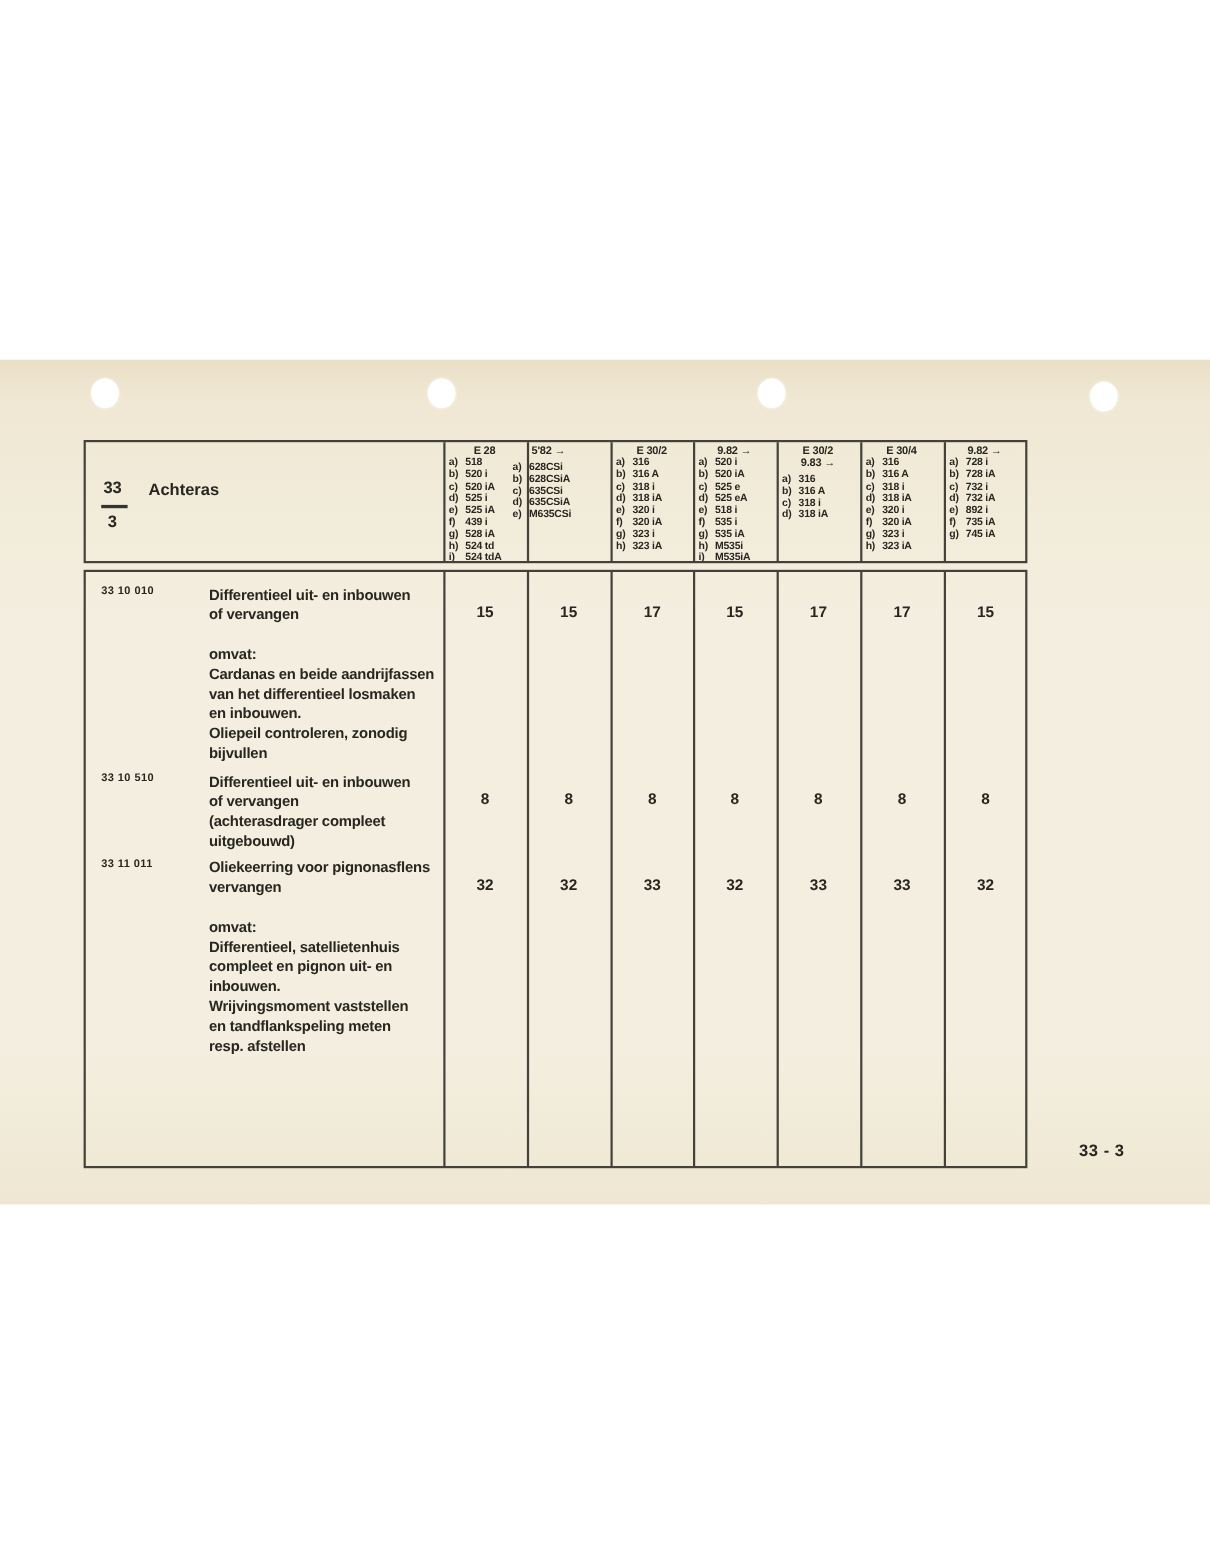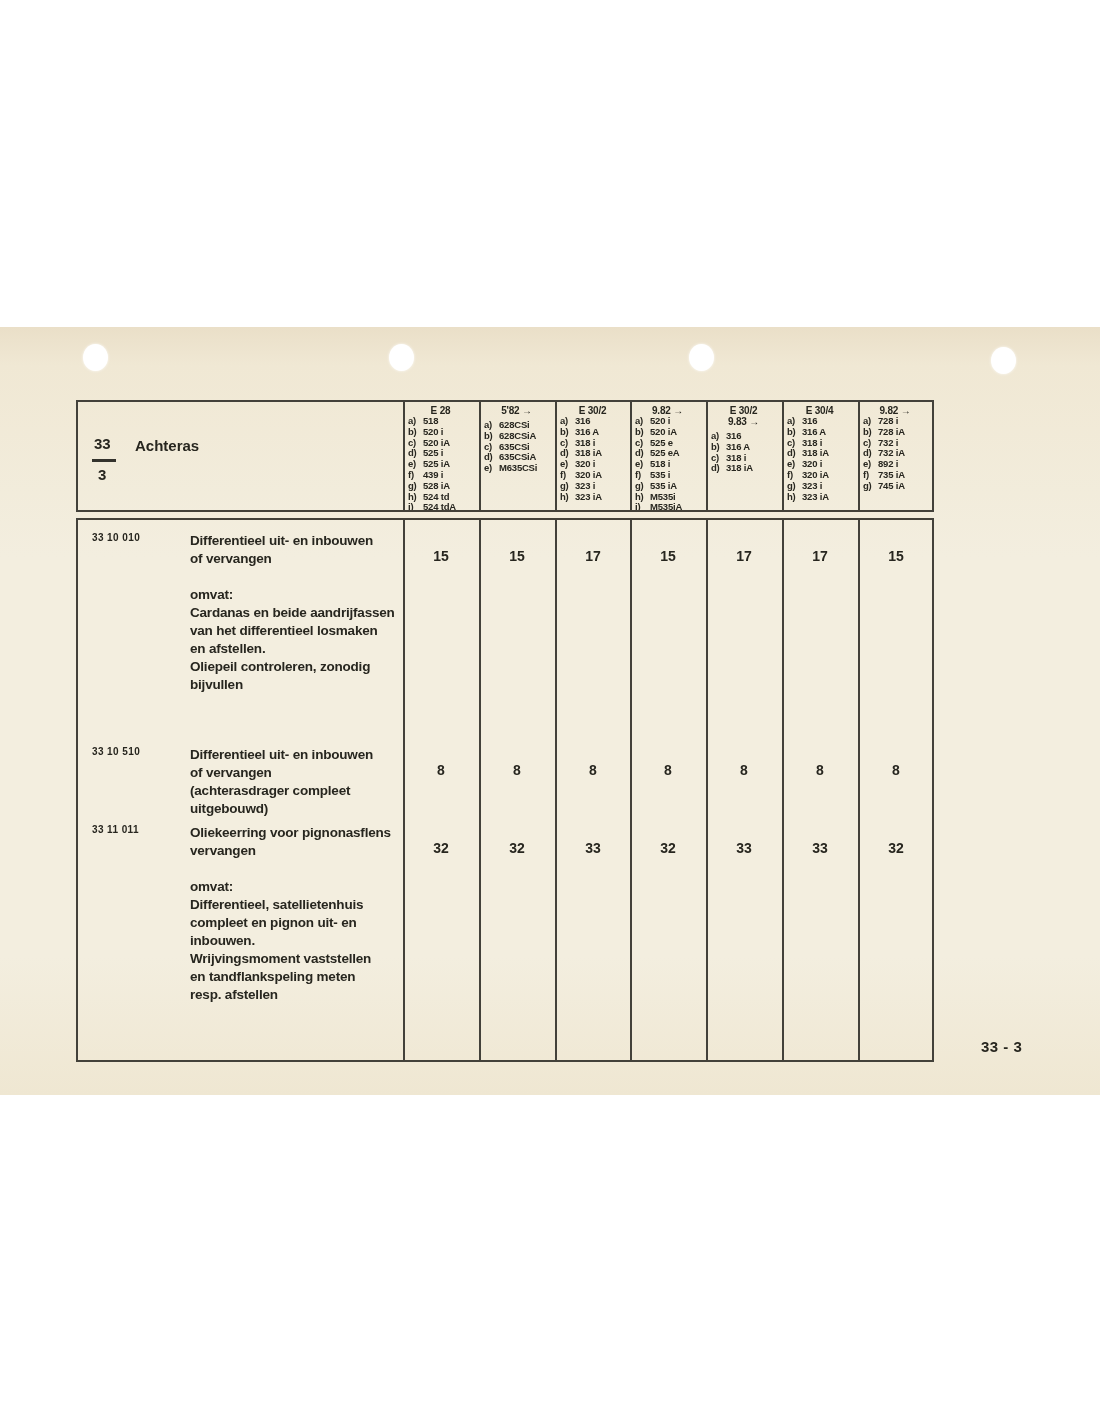--- a/index.html
+++ b/index.html
@@ -95,21 +95,21 @@
       <div class="mline">
           <span class="pfx">h)</span>
           <span>524 td</span>
         </div>
       <div class="mline">
           <span class="pfx">i)</span>
           <span>524 tdA</span>
         </div>
     </div>
 
-    <div class="hcol" style="left:401px;">
+    <div class="hcol" style="left:383px;">
       <div class="htitle">5'82 →</div>
       <div class="gap4"></div>
       <div class="mline">
           <span class="pfx">a)</span>
           <span>628CSi</span>
         </div>
       <div class="mline">
           <span class="pfx">b)</span>
           <span>628CSiA</span>
         </div>
@@ -307,34 +307,34 @@
 
     <div class="brow" style="height:170px;">
       <div class="code">33 10 010</div>
       <div class="desc">
         <div class="dline">Differentieel uit- en inbouwen</div>
         <div class="dline">of vervangen</div>
         <div class="dline"></div>
         <div class="dline">omvat:</div>
         <div class="dline">Cardanas en beide aandrijfassen</div>
         <div class="dline">van het differentieel losmaken</div>
-        <div class="dline">en afstellen.</div>
+        <div class="dline">en inbouwen.</div>
         <div class="dline">Oliepeil controleren, zonodig</div>
         <div class="dline">bijvullen</div>
       </div>
       <div class="val" style="left:325px;">15</div>
       <div class="val" style="left:401px;">15</div>
       <div class="val" style="left:477px;">17</div>
       <div class="val" style="left:552px;">15</div>
       <div class="val" style="left:628px;">17</div>
       <div class="val" style="left:704px;">17</div>
       <div class="val" style="left:780px;">15</div>
     </div>
 
-    <div class="brow" style="height:78px;margin-top:44px;">
+    <div class="brow" style="height:78px;">
       <div class="code">33 10 510</div>
       <div class="desc">
         <div class="dline">Differentieel uit- en inbouwen</div>
         <div class="dline">of vervangen</div>
         <div class="dline">(achterasdrager compleet</div>
         <div class="dline">uitgebouwd)</div>
       </div>
       <div class="val" style="left:325px;">8</div>
       <div class="val" style="left:401px;">8</div>
       <div class="val" style="left:477px;">8</div>

